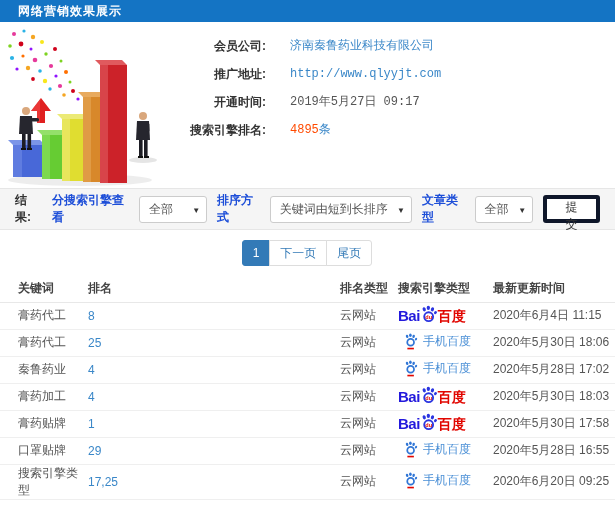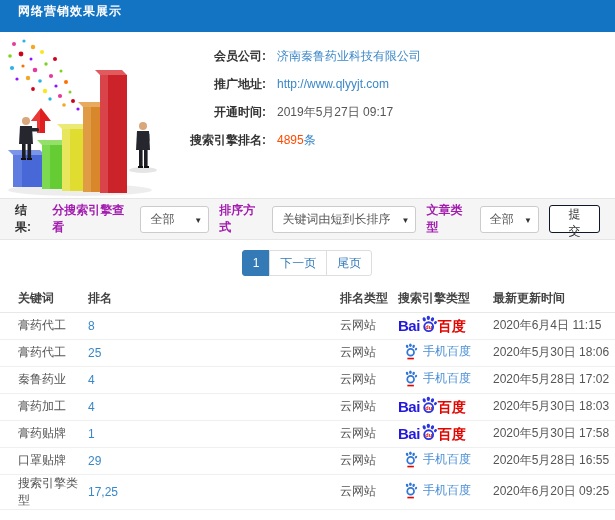--- a/index.html
+++ b/index.html
@@ -1,44 +1,44 @@
 <!DOCTYPE html>
 <html><head>
 <meta charset="utf-8">
 <style>
   * { margin:0; padding:0; box-sizing:border-box; }
   html,body { width:615px; height:520px; overflow:hidden; background:#fff;
     font-family:"Liberation Sans","DejaVu Sans",sans-serif; font-size:12px; color:#555; }
 
   
-  .titlebar { height:32px; background:#1474c4; color:#fff; line-height:22px;
+  .titlebar { height:22px; background:#1474c4; color:#fff; line-height:22px;
     padding-left:18px; font-weight:bold; font-size:12px; letter-spacing:1px; }
 
   
   .top { height:166px; display:flex; background:#fff; }
   .illustration { width:178px; height:166px; flex:0 0 178px; position:relative; }
   .illustration svg { position:absolute; left:0; top:0; }
   .company-info { flex:1; padding-top:10px; }
   .info-row { display:flex; height:28px; line-height:28px; }
   .info-label { width:88px; text-align:right; font-weight:bold; color:#333; }
-  .info-value { margin-left:11px; color:#555; }
+  .info-value { margin-left:24px; color:#555;font-family:Liberation Mono, monospace; }
   .info-value.link { color:#3a87c8; text-decoration:none; cursor:pointer; }
   .info-value.hl { color:#ff4a00; }
   .hl-suffix { color:#3a87c8; }
 
   
   .filterbar { height:42px; background:#f5f5f5; border-top:1px solid #e6e6e6;
     border-bottom:1px solid #e6e6e6; display:flex; align-items:center; padding:0 15px; }
   .result-label { font-weight:bold; color:#333; }
   .controls { margin-left:auto; display:flex; align-items:center; }
-  .ctl-label { font-weight:bold; color:#a21caf; margin:0 7px 0 10px; }
+  .ctl-label { font-weight:bold; color:#1d4ed8; margin:0 7px 0 10px; }
   .select { position:relative; background:#fff; border:1px solid #ccc; border-radius:3px;
     height:27px; line-height:25px; padding:0 20px 0 9px; color:#555; cursor:pointer; white-space:nowrap; }
   .select .caret { position:absolute; right:6px; top:0; font-size:8px; color:#333; line-height:27px; }
-  .submit-btn { margin-left:10px; background:#fff; border:1px solid #0f172a; border-radius:3px;
+  .submit-btn { margin-left:10px; background:#fff; border:4px solid #0f172a; border-radius:3px;
     height:28px; padding:0 13px; color:#333; font-size:12px; cursor:pointer; }
 
   
   .pager { height:46px; display:flex; justify-content:center; align-items:center; background:#fff; }
   .page-item { border:1px solid #ddd; background:#fff; color:#337ab7; padding:5px 10px;
     margin-left:-1px; cursor:pointer; text-decoration:none; font-size:12px; line-height:14px; }
   .page-item.active { background:#337ab7; border-color:#337ab7; color:#fff; border-radius:3px 0 0 3px; }
   .page-item.last { border-radius:0 3px 3px 0; }
 
   

